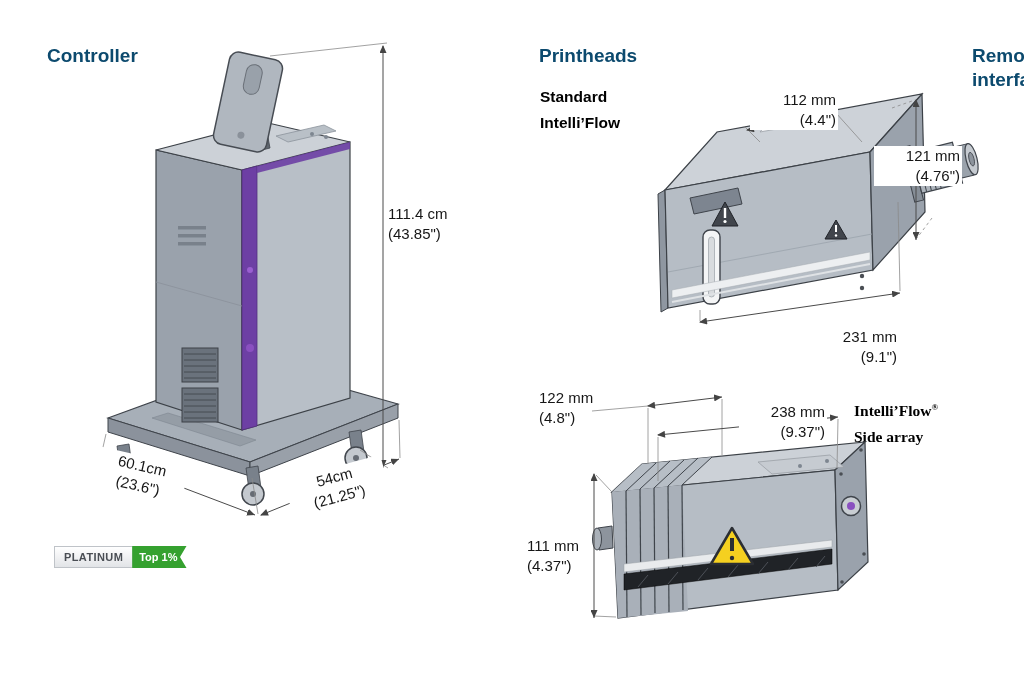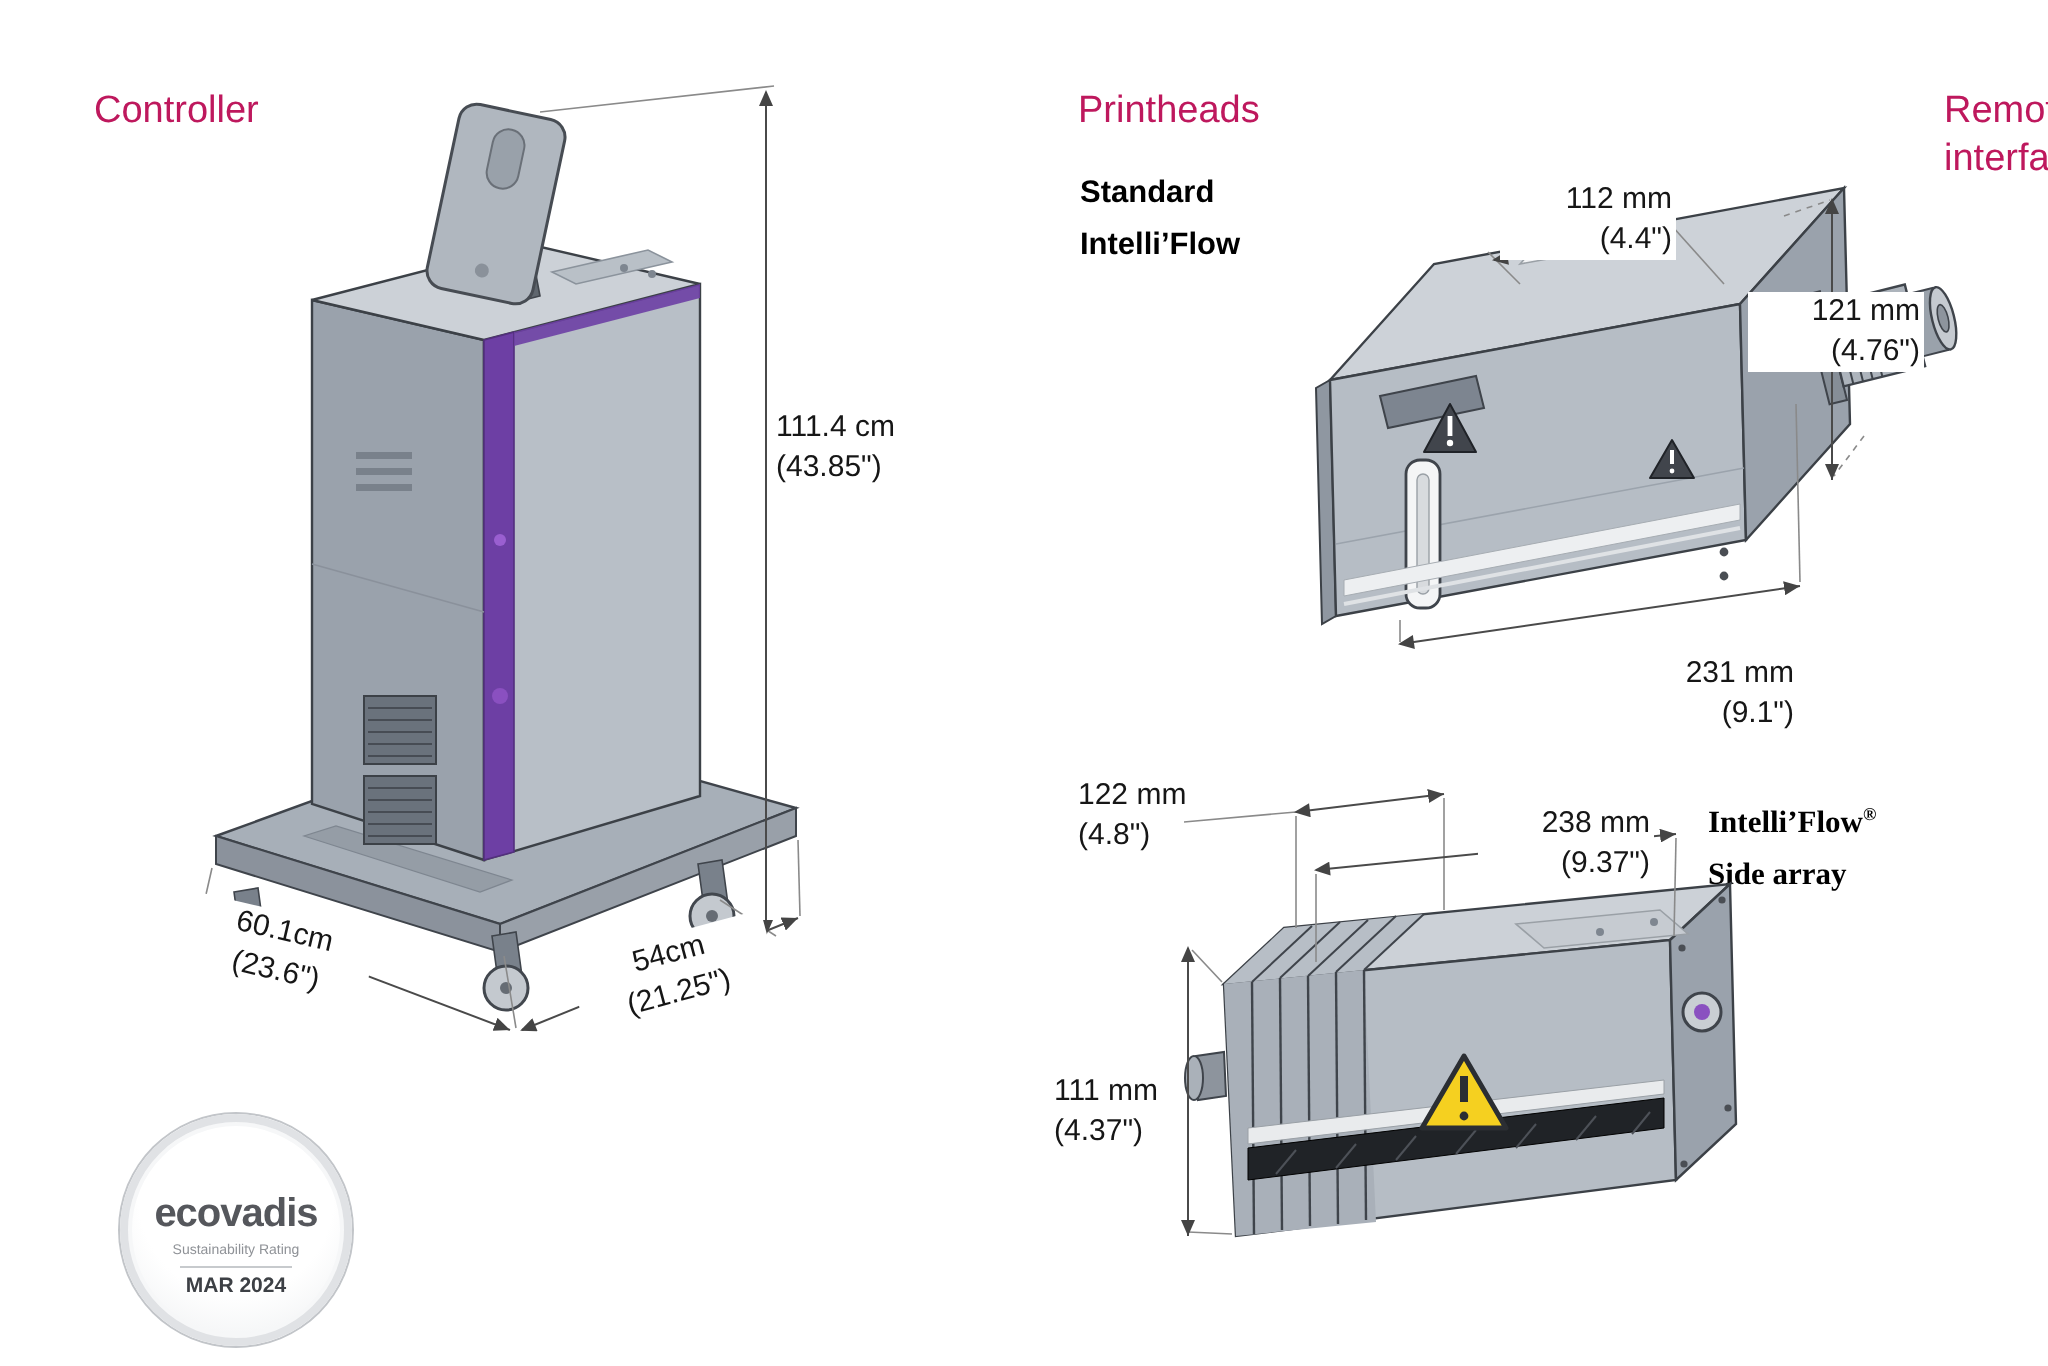--- a/index.html
+++ b/index.html
@@ -4,21 +4,21 @@
 <style>
   html,body{margin:0;padding:0;}
   body{
     width:1024px;height:683px;position:relative;overflow:hidden;
     background:#ffffff;
     font-family:"Liberation Sans", sans-serif;
     color:#141414;
   }
   .heading{
     position:absolute;margin:0;
-    font-size:19px;font-weight:normal;color:#be185d;
+    font-size:19px;font-weight:bold;color:#0c4a6e;
     line-height:24px;white-space:pre-line;
   }
   #h-controller{left:47px;top:44px;}
   #h-printheads{left:539px;top:44px;}
   #h-remote{left:972px;top:44px;width:130px;}
   .sublabel{position:absolute;font-size:15.5px;font-weight:bold;color:#000000;line-height:26px;}
   #lbl-standard{left:540px;top:84px;}
   #lbl-sidearray{left:854px;top:394px;font-family:Liberation Serif, serif;}
   .sublabel sup{font-size:9px;vertical-align:super;}
   .dim{
@@ -319,19 +319,17 @@
 <div class="dim ctr" id="d-ph1-l">231 mm
 (9.1")</div>
 <div class="dim" id="d-ph2-d">122 mm
 (4.8")</div>
 <div class="dim ctr" id="d-ph2-l">238 mm
 (9.37")</div>
 <div class="dim" id="d-ph2-h">111 mm
 (4.37")</div>
 
 <div class="eco">
-  <div class="eco-circle">
-    <div class="eco-brand">ecovadis</div>
-    <div class="eco-sub">Sustainability Rating</div>
-    <div class="eco-divider"></div>
-    <div class="eco-date">MAR 2024</div>
+  <div class="eco-ribbon">
+    <span class="eco-tier">PLATINUM</span>
+    <span class="eco-rank">Top 1%</span>
   </div>
 </div>
 
 </body></html>

